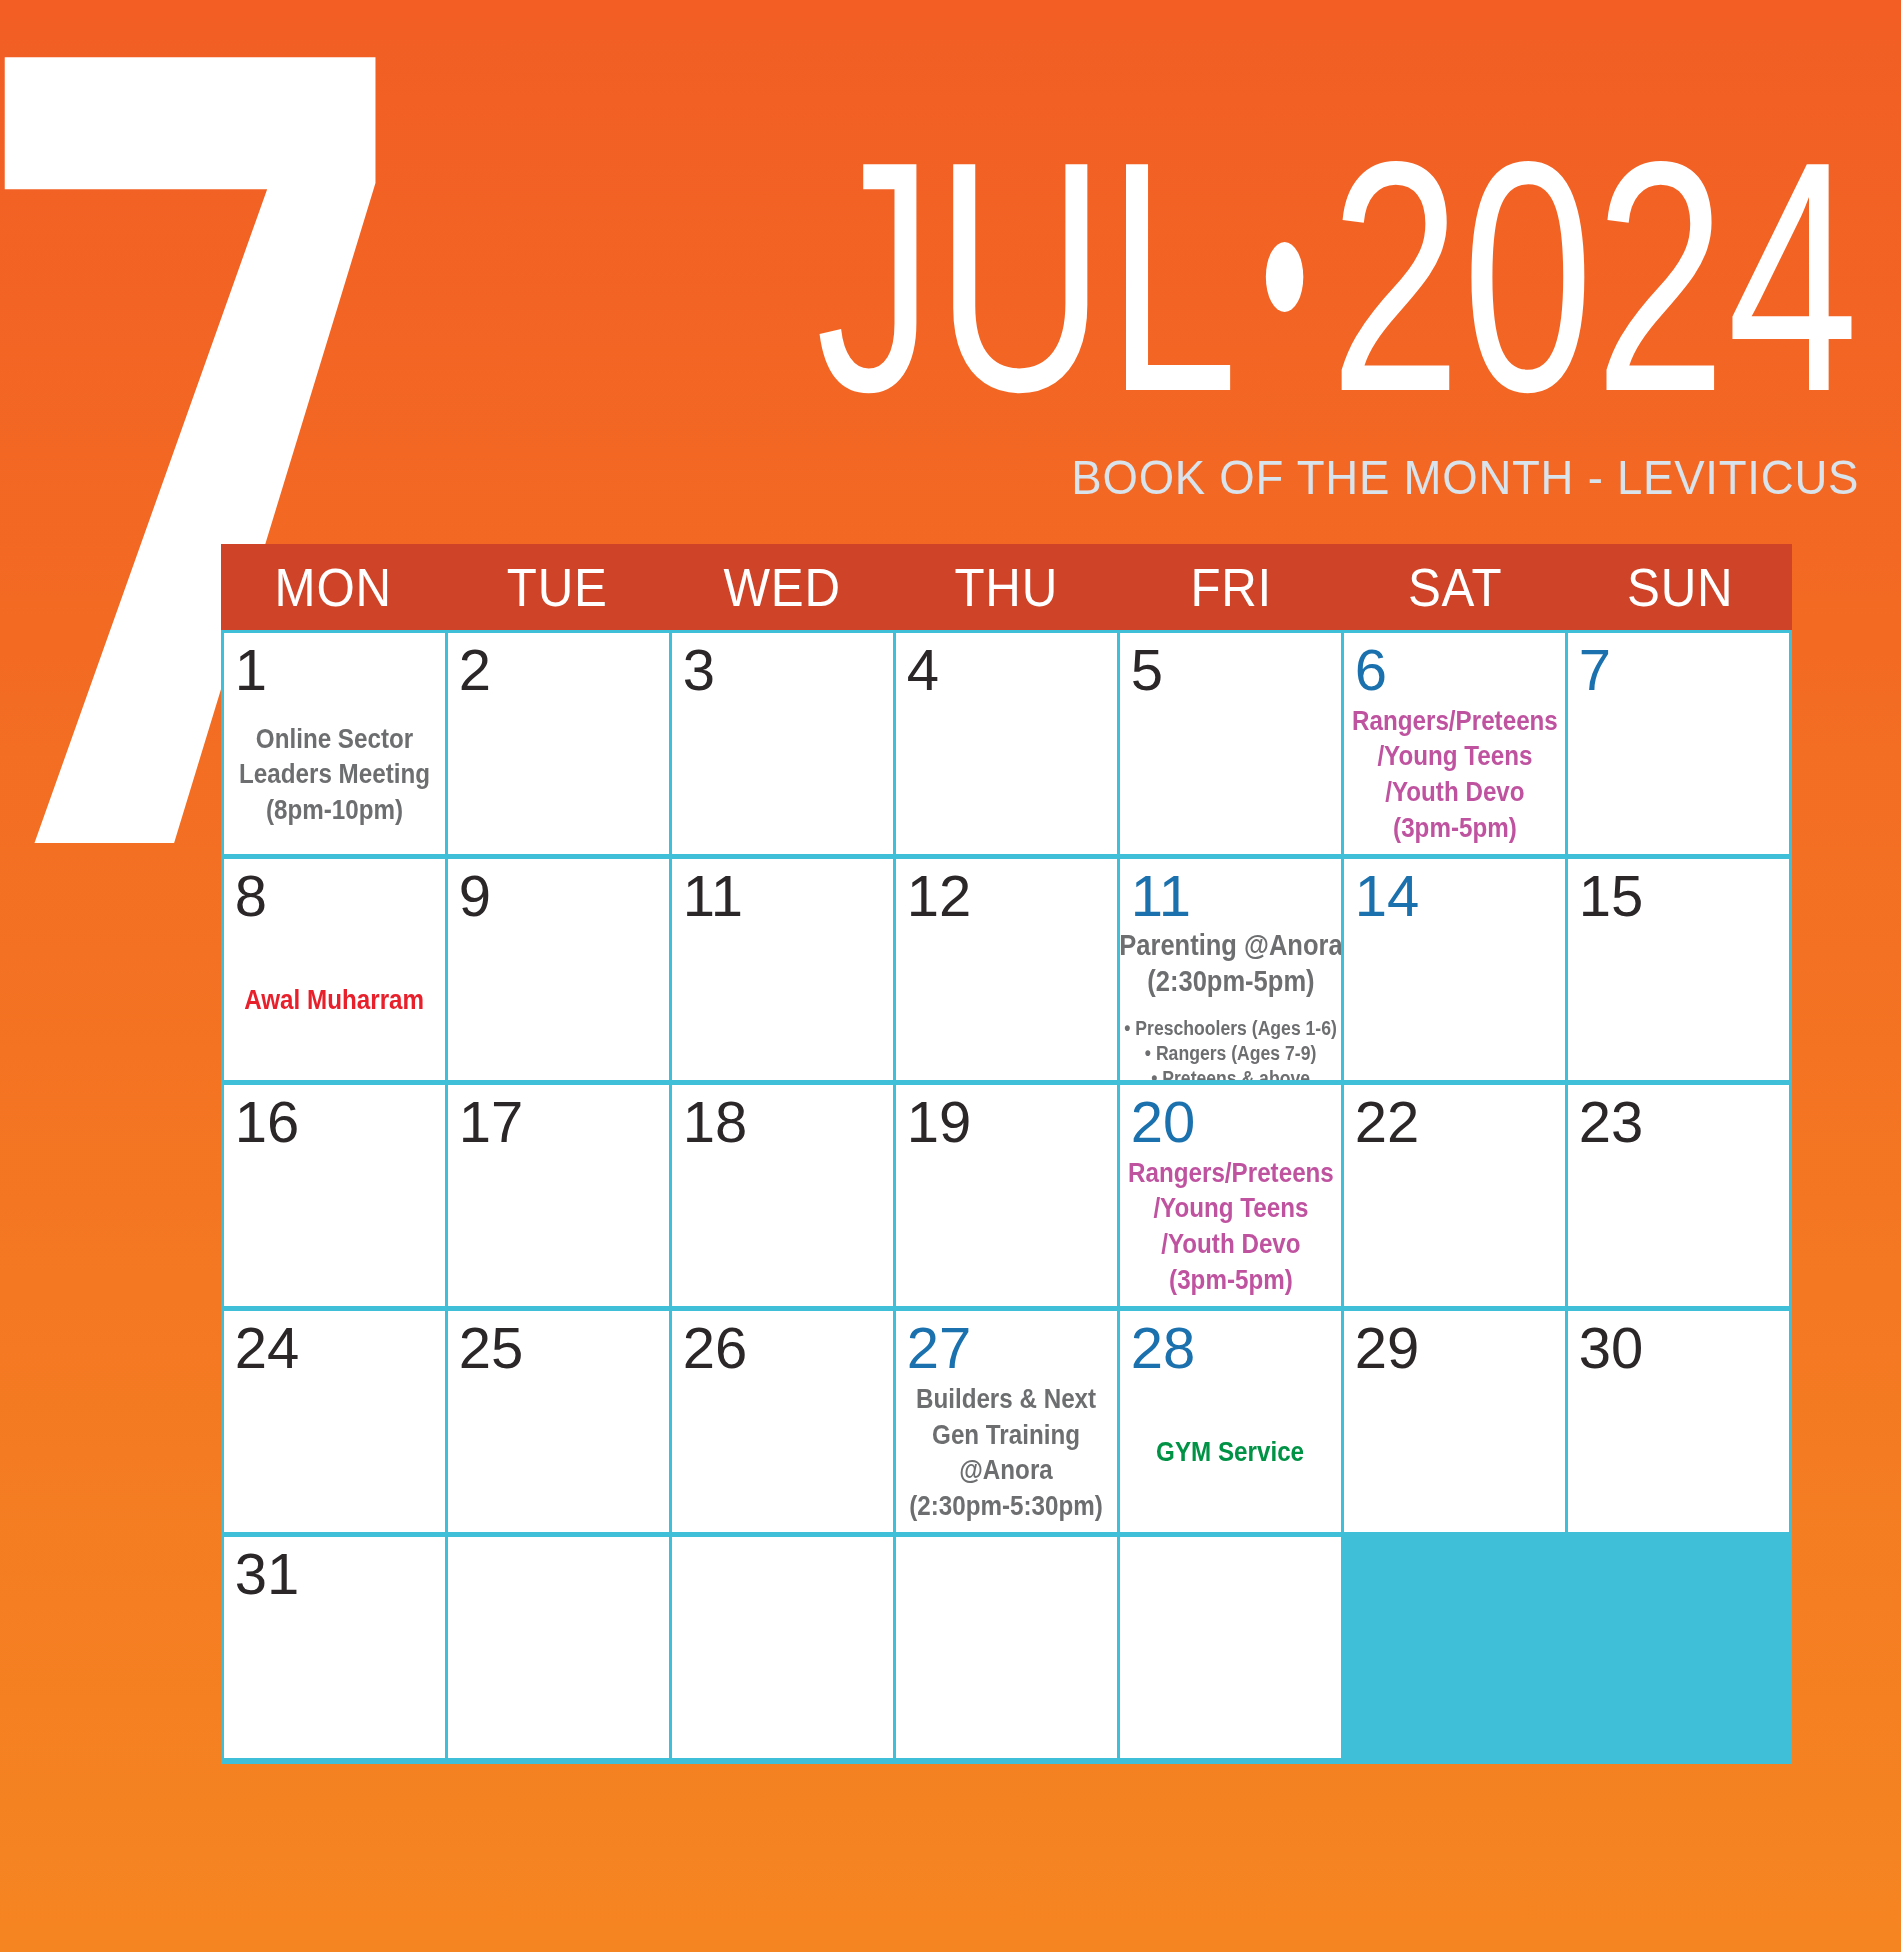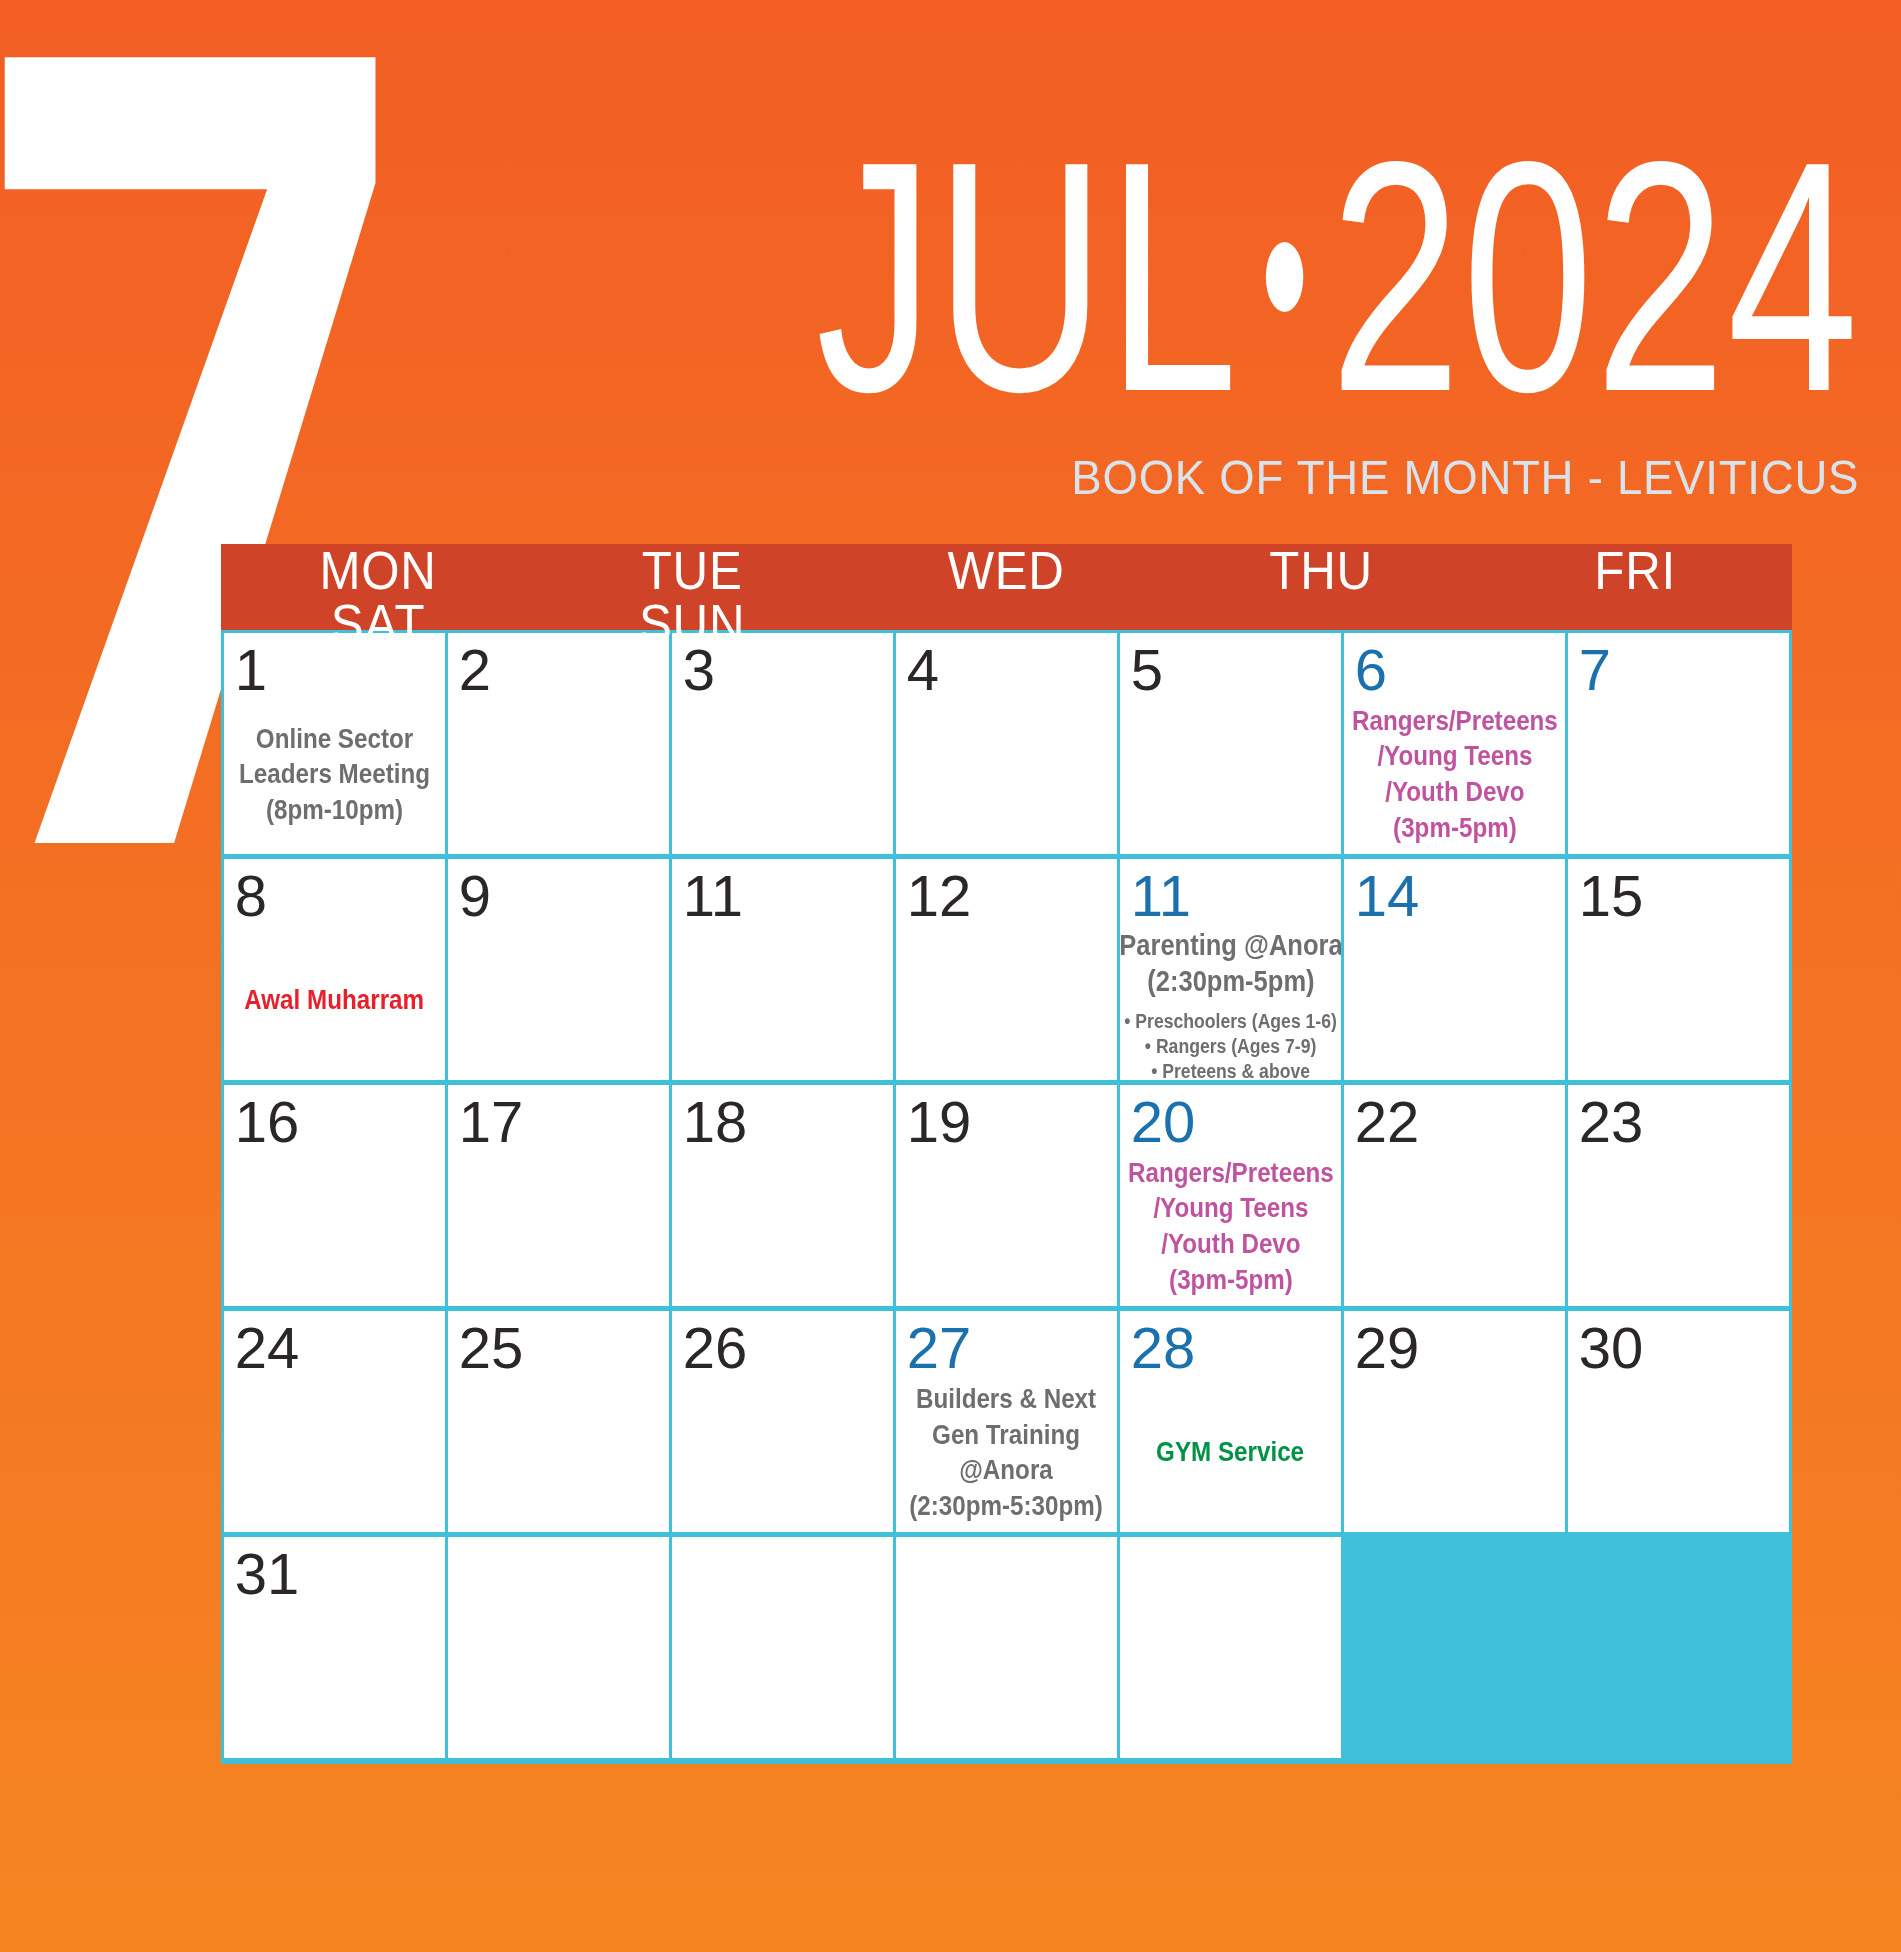--- a/index.html
+++ b/index.html
@@ -25,21 +25,21 @@
   .subtitle{
     position:absolute; right:43px; top:449px; z-index:2;
     color:var(--subtitle-color); font-size:49px; letter-spacing:0.8px;
     white-space:nowrap; transform:scaleX(0.93); transform-origin:100% 0;
     font-weight:400;
   }
   
   .calendar{position:absolute; left:221px; top:544px; width:1571px; z-index:3;}
   .cal-header{
     height:86px; background:var(--header-bar);
-    display:grid; grid-template-columns:repeat(5,1fr); align-items:center;
+    display:grid; grid-template-columns:repeat(7,1fr); align-items:center;
   }
   .cal-header .wd{
     color:var(--header-text); font-size:53px; text-align:center; line-height:1;
     transform:scaleX(0.93); font-weight:400; letter-spacing:0.8px;
   }
   .grid{
     display:grid; grid-template-columns:repeat(7,1fr); grid-template-rows:repeat(5,1fr);
     column-gap:3.1px; row-gap:5.3px; background:var(--grid-border);
     border-left:3.1px solid var(--grid-border); border-right:3.1px solid var(--grid-border);
     border-top:3.8px solid var(--grid-border); border-bottom:6.9px solid var(--grid-border);
@@ -51,21 +51,21 @@
   }
   .day-number{
     font-size:58px; line-height:1.08; color:var(--weekday-number);
     font-weight:400; min-height:63px;
   }
   .cell.weekend .day-number{color:var(--weekend-number);}
   .events{
     flex:1; display:flex; flex-direction:column; justify-content:center;
     align-items:center; gap:7.6px; text-align:center;
   }
-  .cell.compact .events{justify-content:flex-end; gap:10px;}
+  .cell.compact .events{justify-content:flex-end; gap:17px;}
   .event{font-weight:bold; white-space:nowrap; transform:scaleX(0.88); transform-origin:50% 50%;}
   .event div{white-space:nowrap;}
   .event.md{font-size:27.5px; line-height:1.30;}
   .event.md13{font-size:29px; line-height:1.22;}
   .event.sm{font-size:20px; line-height:1.26;}
   .event.c-gray{color:var(--event-gray);}
   .event.c-magenta{color:var(--event-magenta);}
   .event.c-red{color:var(--event-red);}
   .event.c-green{color:var(--event-green);}
 </style>

